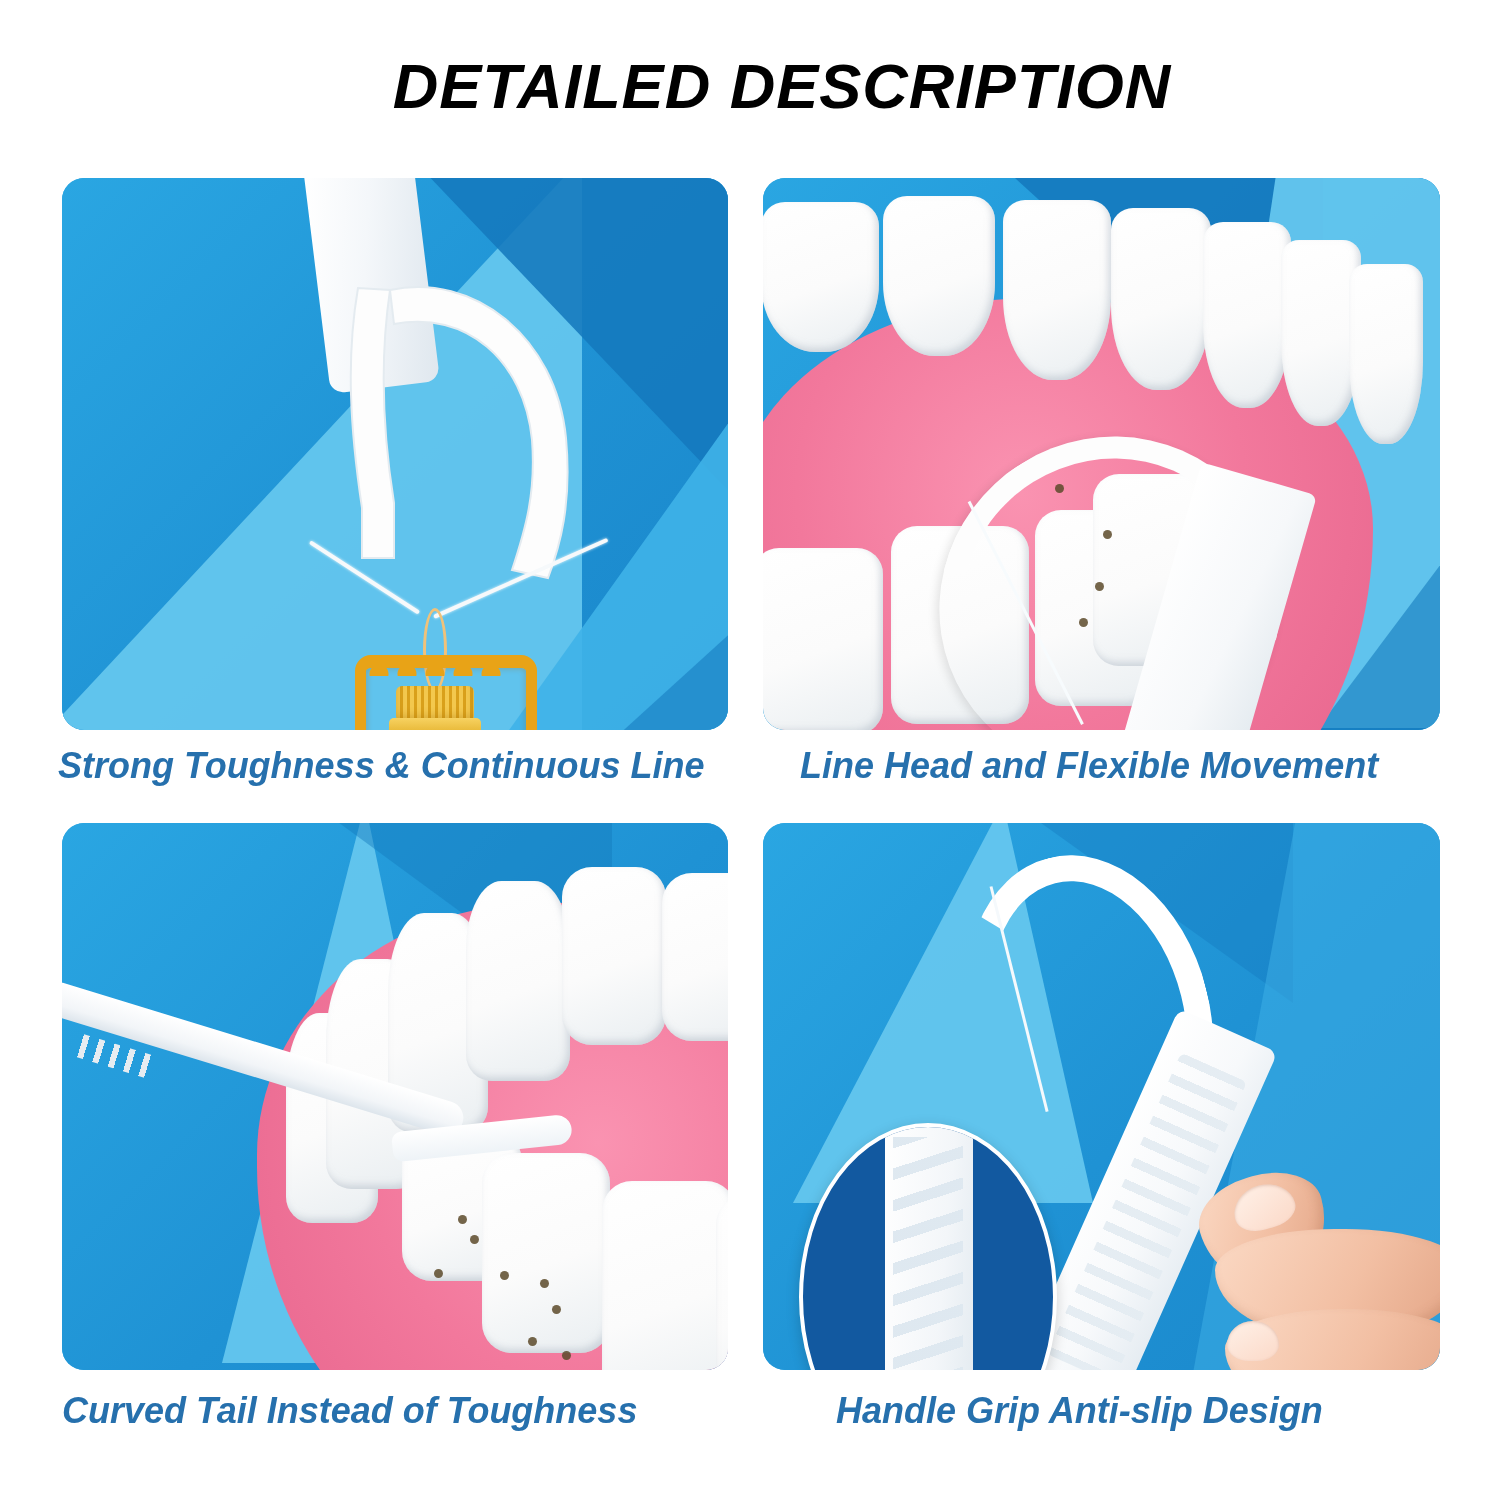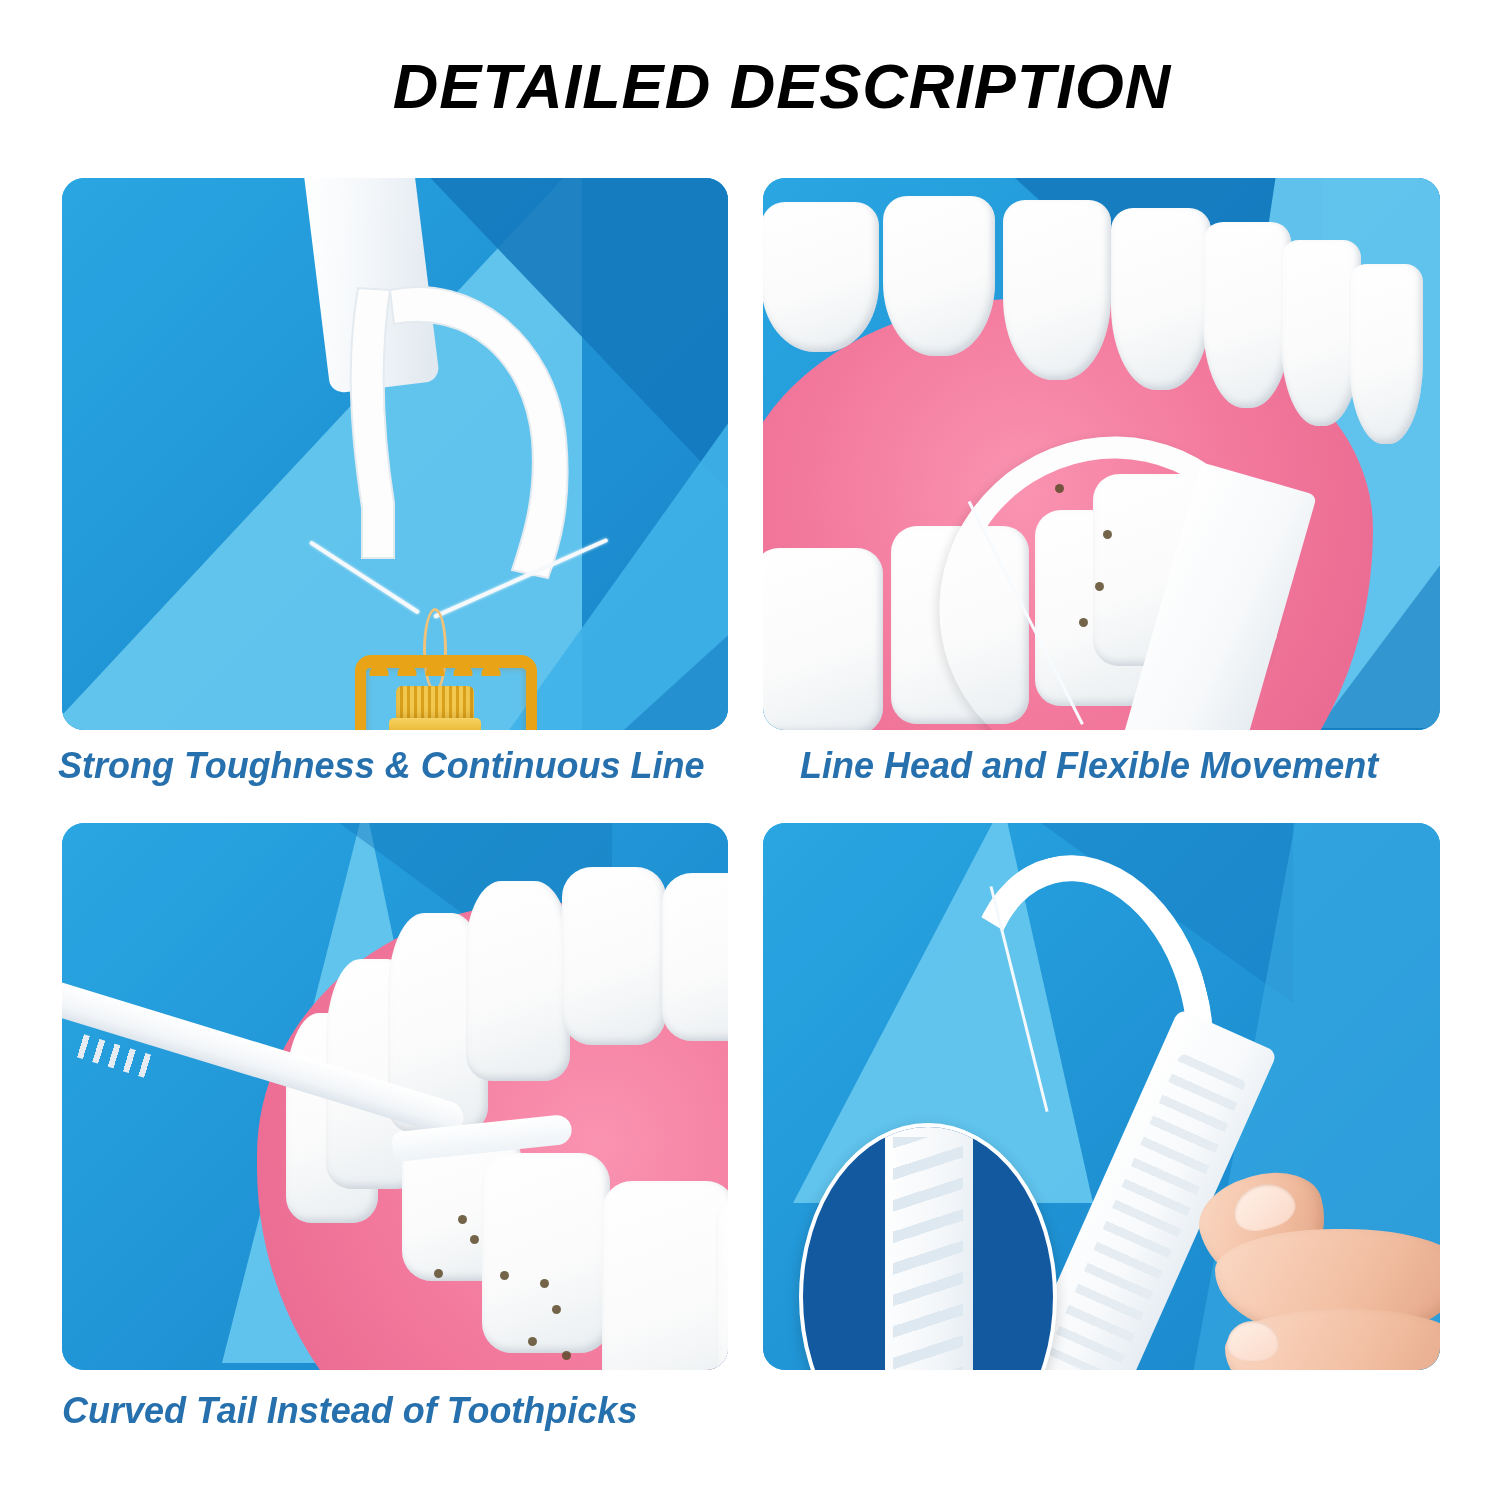--- a/index.html
+++ b/index.html
@@ -414,21 +414,21 @@
       <div class="debris" style="left:478px;top:456px;"></div>
       <div class="debris" style="left:490px;top:482px;"></div>
       <div class="debris" style="left:466px;top:514px;"></div>
       <div class="debris" style="left:500px;top:528px;"></div>
 
       <div id="p3-tail"></div>
       <div id="p3-tail-tip"></div>
       <div id="p3-grip"></div>
     </div>
   </div>
-  <div class="caption" id="cap-3">Curved Tail Instead of Toothpicks</div>
+  <div class="caption" id="cap-3">Curved Tail Instead of Toughness</div>
 
   <div class="panel-cell" id="cell-4">
     <div class="panel">
       <div class="bg-base"></div>
       <div class="shape tri-light" style="left:30px;top:-20px;width:300px;height:400px;clip-path:polygon(70% 0,100% 100%,0 100%);"></div>
       <div class="shape tri-dark" style="left:250px;top:-20px;width:280px;height:200px;clip-path:polygon(0 0,100% 0,100% 100%);opacity:.4;"></div>
       <div class="shape tri-mid" style="left:430px;top:-10px;width:260px;height:560px;clip-path:polygon(40% 0,100% 0,100% 100%,0 100%);opacity:.5;"></div>
 
       <div id="p4-pick-arc"></div>
       <div id="p4-floss"></div>
@@ -440,14 +440,15 @@
       <div class="finger" style="left:452px;top:406px;width:250px;height:108px;"></div>
       <div class="finger" style="left:462px;top:486px;width:242px;height:104px;"></div>
       <div class="nail" style="left:464px;top:498px;width:52px;height:40px;"></div>
 
       <div id="p4-callout">
         <div id="p4-callout-bar"></div>
         <div id="p4-callout-ridges"></div>
       </div>
     </div>
   </div>
+  <div class="caption" id="cap-4">Handle Grip Anti-slip Design</div>
 
 </div>
 
 </body></html>

